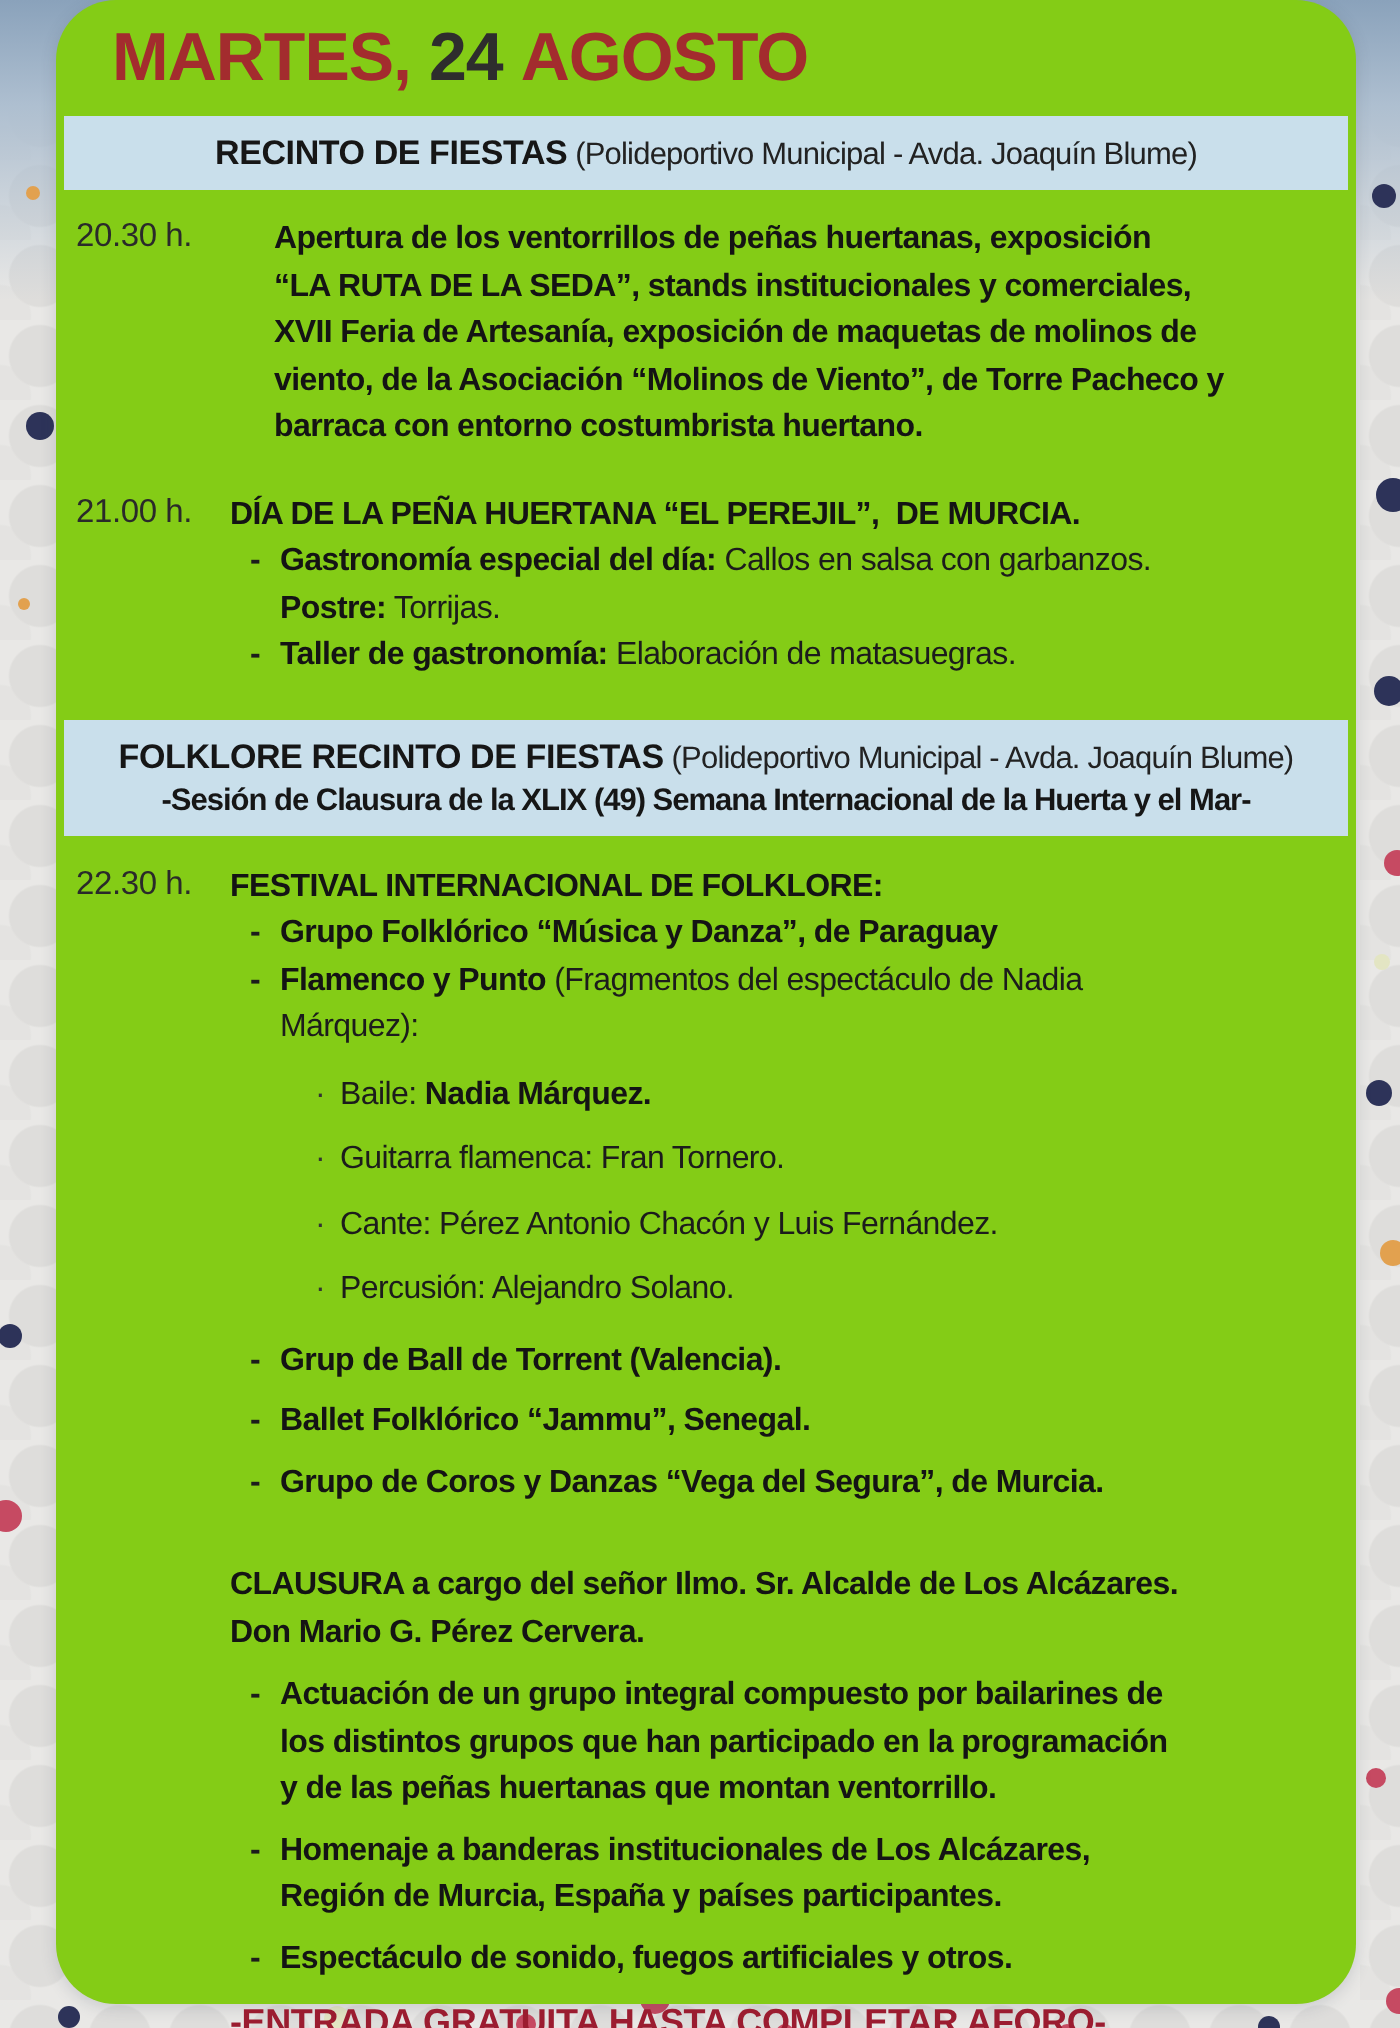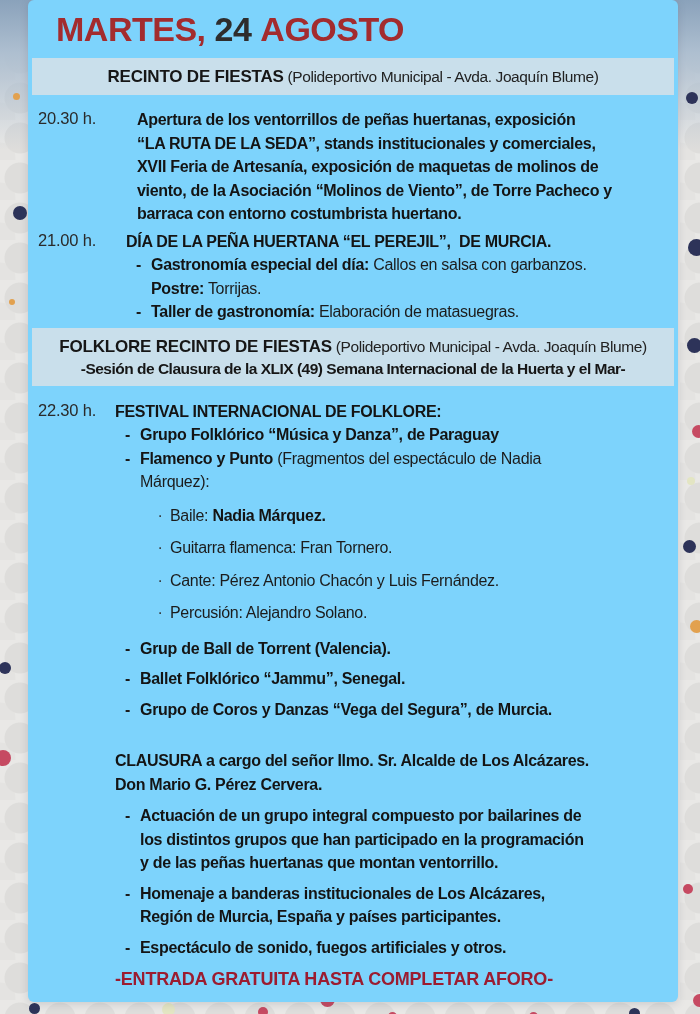--- a/index.html
+++ b/index.html
@@ -6,42 +6,42 @@
   #stage{position:relative;width:700px;height:1014px;overflow:hidden;font-family:"Liberation Sans",sans-serif;}
   .page-bg{position:absolute;inset:0;background-color:#e9e8e6;
     background-image:
       radial-gradient(circle at 20px 18px,#dedddb 15px,rgba(0,0,0,0) 16px),
       radial-gradient(circle at 0px 38px,#e4e3e1 15px,rgba(0,0,0,0) 16px);
     background-size:40px 40px;}
   .top-grad{position:absolute;top:0;left:0;width:100%;height:150px;
     background:linear-gradient(180deg,#8aa2bb 0%,#aebfd0 35%,rgba(233,232,230,0) 100%);}
   #confetti-layer{position:absolute;inset:0;z-index:1;}
   .dot{position:absolute;border-radius:50%;}
-  .card{position:absolute;left:28px;top:0;width:650px;height:1002px;background:#7dd3fc;
-    border-radius:6px;z-index:2;box-shadow:0 2px 8px rgba(60,70,90,.18);}
+  .card{position:absolute;left:28px;top:0;width:650px;height:1002px;background:#84cc16;
+    border-radius:30px;z-index:2;box-shadow:0 2px 8px rgba(60,70,90,.18);}
   .card-inner{padding:6px 10px 0 10px;color:#1c1c1c;}
   .title{margin:4px 0 10px 18px;font-size:34px;font-weight:bold;letter-spacing:-0.5px;line-height:38px;}
   .title .red{color:var(--title-red,#a32c2e);margin-right:9px;}
   .title .dark{color:var(--title-dark,#2e2d2d);margin-right:9px;}
   .banner{background:var(--banner-blue,#c9dfeb);margin:8px -6px 0 -6px;padding:9px 4px 8px 4px;
     text-align:center;color:#161616;}
   .banner .bld{font-weight:bold;font-size:17px;letter-spacing:-0.2px;}
   .banner .nrm{font-size:15.5px;letter-spacing:-0.4px;color:#222;}
   .banner .line2{display:block;font-weight:bold;font-size:15.5px;letter-spacing:-0.5px;margin-top:3px;}
   .entry{display:grid;grid-template-columns:77px 1fr;align-items:start;}
   .time{font-size:16.5px;color:#2a2a2a;letter-spacing:-0.2px;padding-top:1px;}
   .content{font-size:16px;line-height:23.5px;letter-spacing:-0.3px;}
   .content .txt{white-space:pre-wrap;}
   .b{font-weight:bold;color:#141414;}
   .bullet{display:grid;grid-template-columns:25px 1fr;}
   .bullet .mk{font-weight:bold;text-align:center;}
   .sublist{margin:10px 0 0 35px;}
   .sub{display:grid;grid-template-columns:20px 1fr;margin-top:9px;}
   .sub .mk{text-align:center;color:#333;}
-  .mt1{margin-top:13px;gap:22px;} .mt2{margin-top:4px;gap:11px;} .mt3{margin-top:14px;}
+  .mt1{margin-top:13px;gap:22px;} .mt2{margin-top:20px;} .mt3{margin-top:14px;}
   .sp{margin-top:12px;} .sp2{margin-top:7px;}
   .clausura{margin-top:28px;}
   .footer-note{margin:10px 0 0 77px;font-size:18px;font-weight:bold;letter-spacing:-0.2px;
     color:var(--footer-red,#9b1c30);}
 </style>
 </head>
 <body>
 
 <div id="stage">
   <div class="page-bg"></div>

